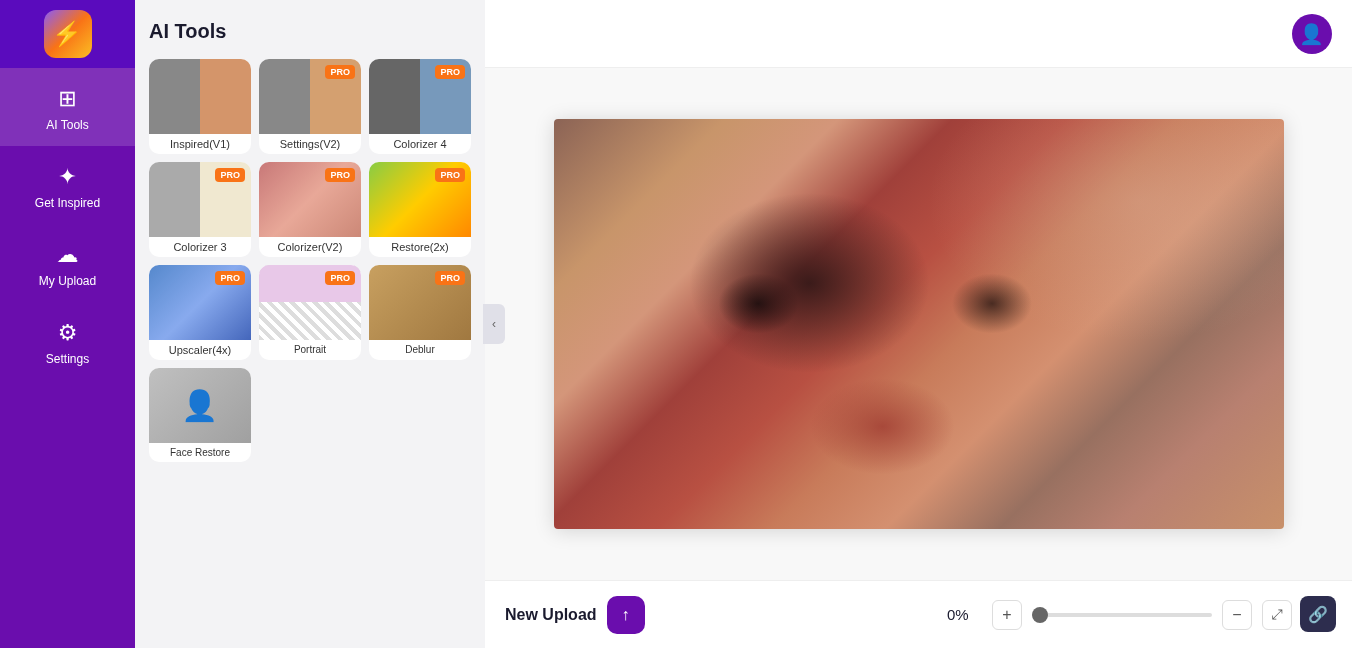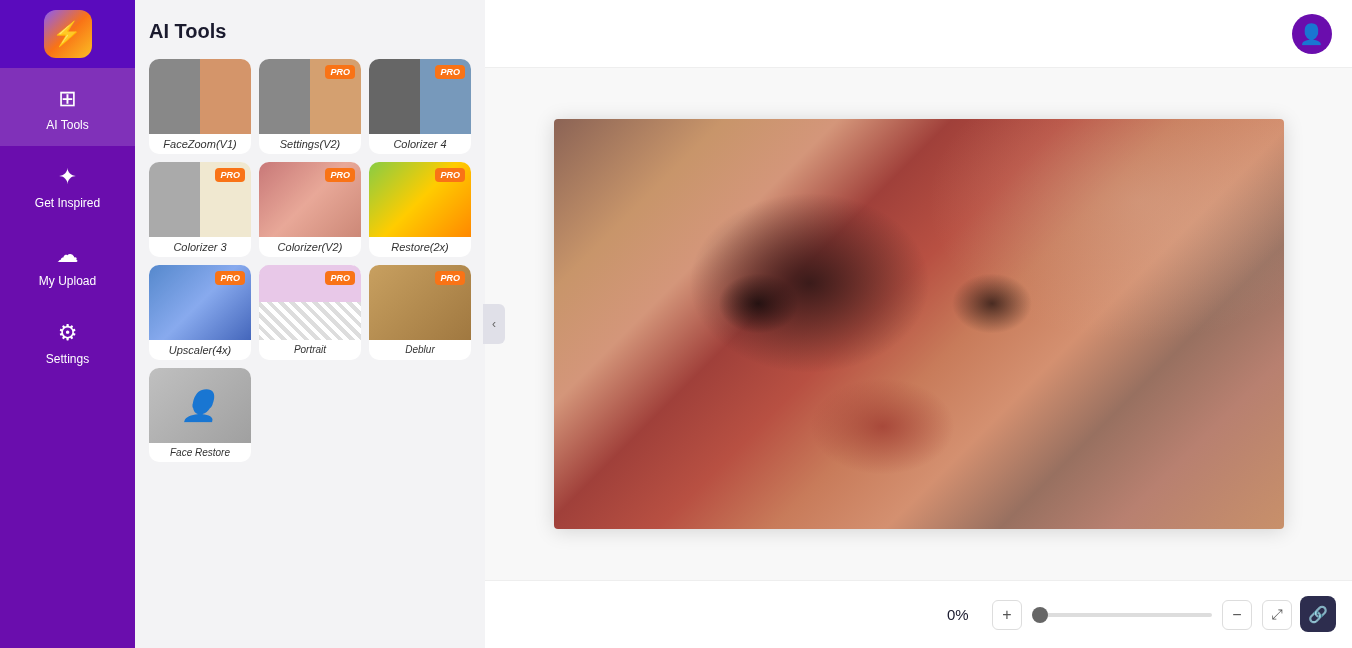--- a/index.html
+++ b/index.html
@@ -72,21 +72,20 @@
       display: grid;
       grid-template-columns: repeat(3, 1fr);
       gap: 8px;
     }
     .tool-card {
       background: #fff;
       border-radius: 10px;
       overflow: hidden;
       cursor: pointer;
       position: relative;
-      font-style: italic;
     }
     .tool-thumb {
       width: 100%;
       height: 75px;
       object-fit: cover;
       display: block;
       background: #ddd;
     }
     .tool-label {
       font-size: 11px;
@@ -350,21 +349,21 @@
     <span class="nav-label">Settings</span>
   </div>
 </div>
 
 <div class="tools-panel">
   <div class="tools-title">AI Tools</div>
   <div class="tools-grid">
 
     <div class="tool-card">
       <div class="tool-thumb thumb-enhancer1" style="height:75px;"></div>
-      <div class="tool-label">FaceZoom(V1)</div>
+      <div class="tool-label">Inspired(V1)</div>
     </div>
 
     <div class="tool-card">
       <div class="tool-thumb" style="height:75px; background: linear-gradient(to right, #888 50%, #d4a070 50%);"></div>
       <span class="pro-badge">PRO</span>
       <div class="tool-label">Settings(V2)</div>
     </div>
 
 
     <div class="tool-card">
@@ -430,20 +429,26 @@
 
   <div class="canvas-area">
     <div class="image-display">
       <div class="pixel-image">
         <div class="pixel-overlay"></div>
       </div>
     </div>
   </div>
 
   <div class="bottom-toolbar">
+    <div class="upload-btn">
+      <span class="upload-text">New Upload</span>
+      <button class="upload-icon-btn">
+        <span>↑</span>
+      </button>
+    </div>
 
     <div class="zoom-controls">
       <span class="zoom-percent">0%</span>
       <button class="zoom-btn">
         <span>+</span>
       </button>
       <input type="range" class="zoom-slider" min="0" max="200" value="0" style="">
       <button class="zoom-btn">
         <span>−</span>
       </button>

